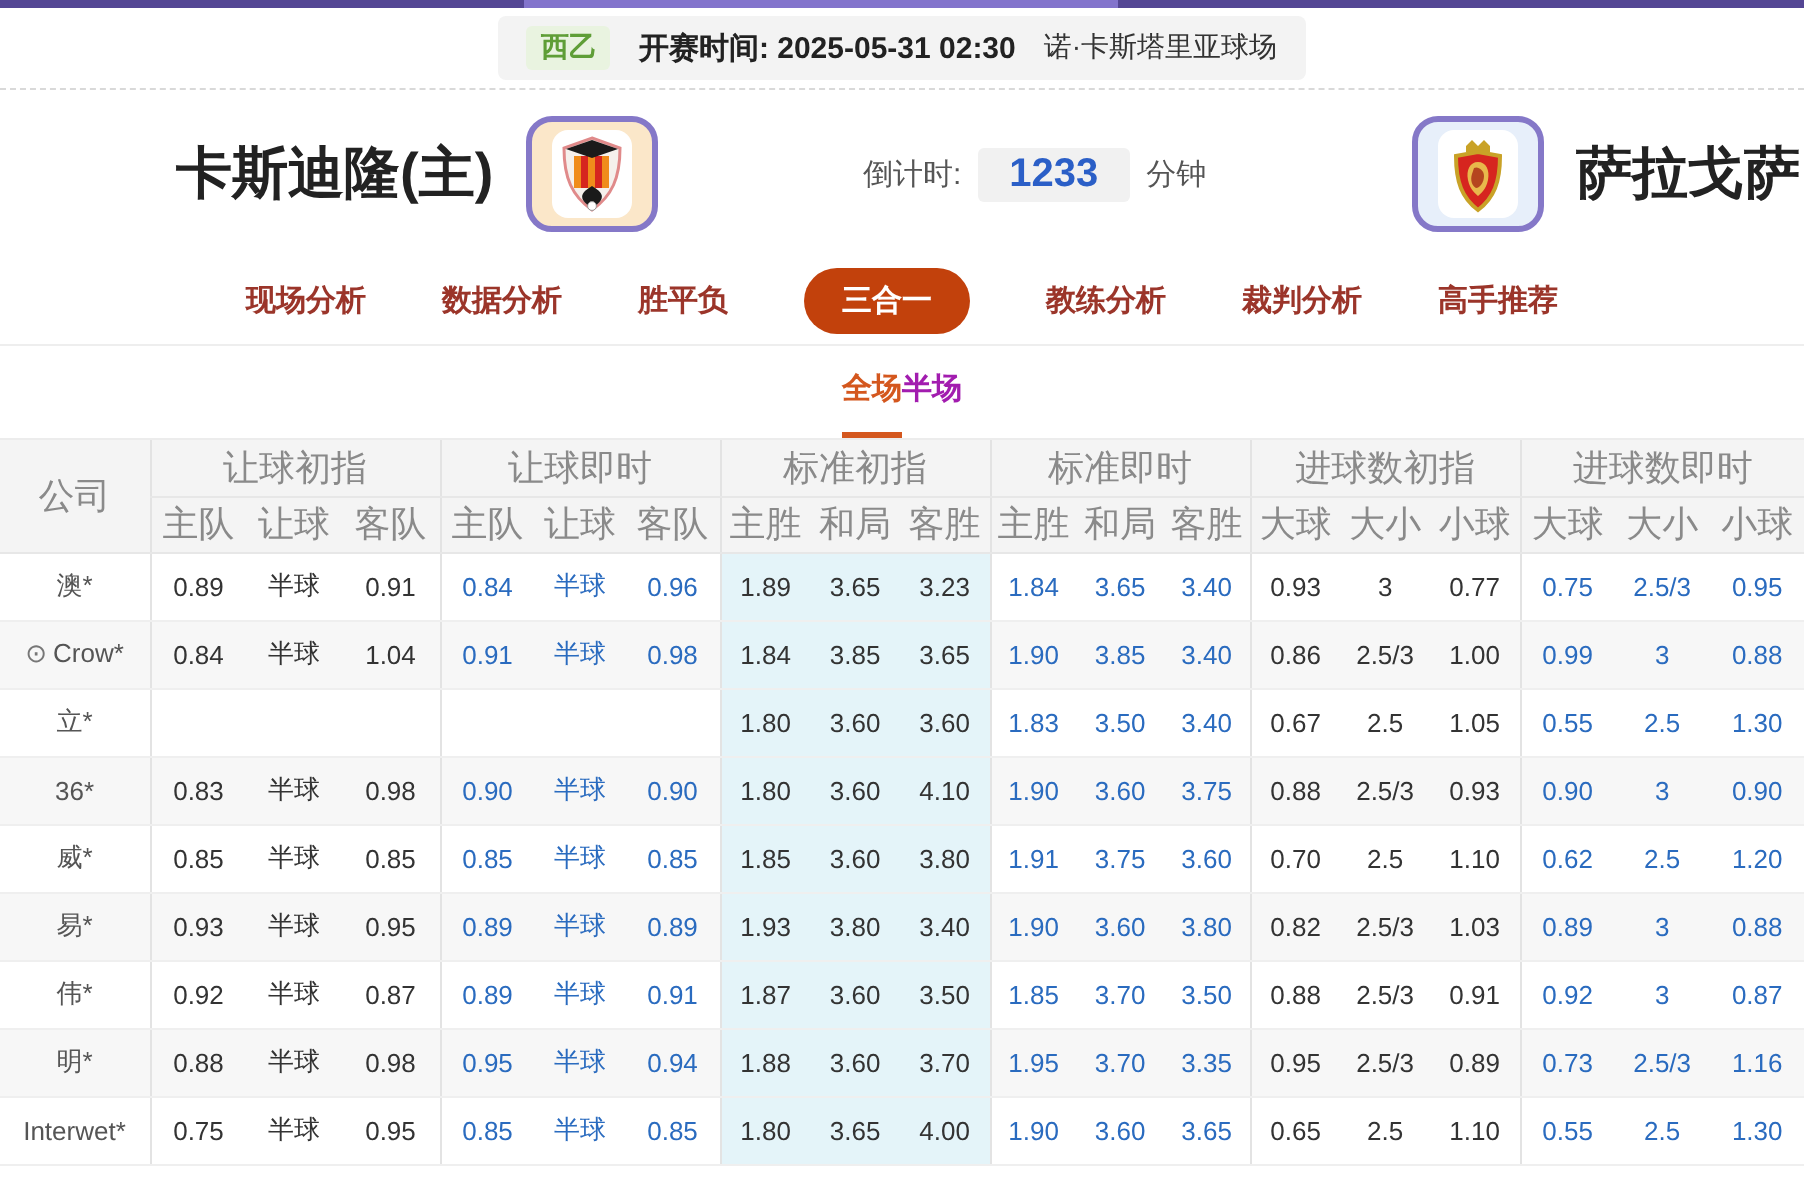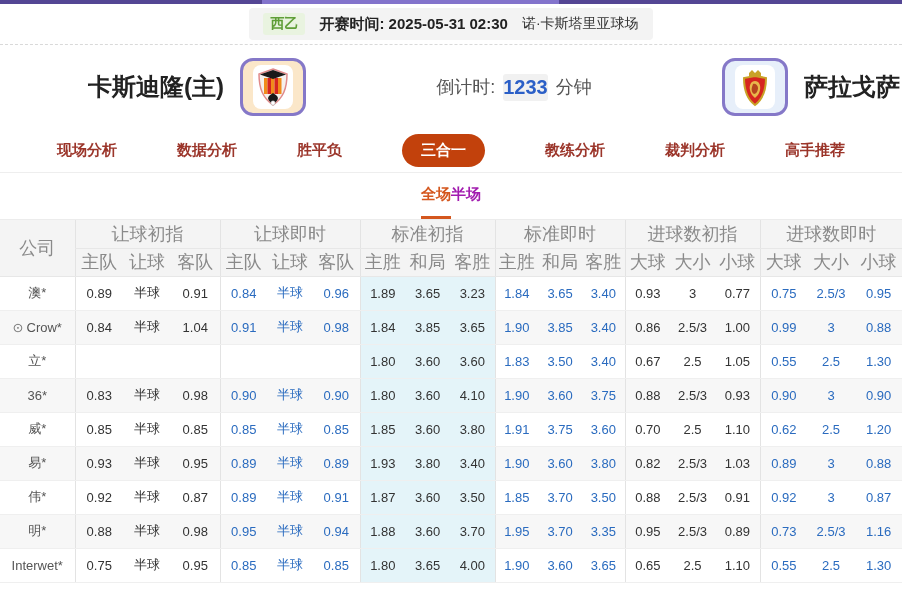--- a/index.html
+++ b/index.html
@@ -17,30 +17,30 @@
   .info-pill { display: flex; align-items: center; gap: 14px; background: #f3f3f3; border-radius: 4px; padding: 5px 14px; }
   .league-badge { background: #e9f3e0; color: #5f9e37; font-size: 14px; font-weight: bold; padding: 2px 7px; border-radius: 3px; }
   .kickoff { font-size: 15px; font-weight: bold; color: #222; }
   .venue { font-size: 14px; color: #333; }
 
   
   .match-row { height: 84px; display: flex; align-items: center; }
   .team { display: flex; align-items: center; gap: 16px; }
   .team.home { margin-left: 88px; }
   .team.away { margin-right: 2px; }
-  .team-name { font-size: 24px; font-weight: bold; color: #222; white-space: nowrap; }
+  .team-name { font-size: 28px; font-weight: bold; color: #222; white-space: nowrap; }
   .crest-tile { width: 66px; height: 58px; border: 3px solid #8578c8; border-radius: 13px; display: flex; align-items: center; justify-content: center; }
   .crest-tile.home-tile { background: #fbe7c9; }
   .crest-tile.away-tile { background: #e7effa; }
   .countdown { flex: 1; display: flex; align-items: center; justify-content: center; gap: 8px; }
-  .cd-label, .cd-unit { font-size: 18px; color: #555; }
-  .cd-value { font-size: 20px; font-weight: bold; color: #2b5fc7; background: #f1f1f1; padding: 2px 0; border-radius: 3px; }
-
-  
-  .nav-row { height: 44px; display: flex; align-items: center; justify-content: center; gap: 60px; border-bottom: 1px solid #eee; }
+  .cd-label, .cd-unit { font-size: 15px; color: #555; }
+  .cd-value { font-size: 20px; font-weight: bold; color: #2b5fc7; background: #f1f1f1; padding: 2px 16px; border-radius: 3px; }
+
+  
+  .nav-row { height: 44px; display: flex; align-items: center; justify-content: center; gap: 38px; border-bottom: 1px solid #eee; }
   .nav-tab { font-size: 15px; font-weight: bold; color: #9b352a; cursor: pointer; white-space: nowrap; }
   .nav-tab.active { background: #c2410c; color: #fff; padding: 7px 19px; border-radius: 999px; }
 
   
   .subtab-row { height: 47px; display: flex; align-items: flex-end; justify-content: center; border-bottom: 1px solid #ececec; }
   .sub-tab { font-size: 15px; font-weight: bold; color: #a21caf; padding-bottom: 12px; border-bottom: 3px solid transparent; cursor: pointer; }
   .sub-tab.active { color: #d4571e; border-bottom-color: #d4571e; }
 
   
   table { width: 902px; border-collapse: collapse; table-layout: fixed; }

